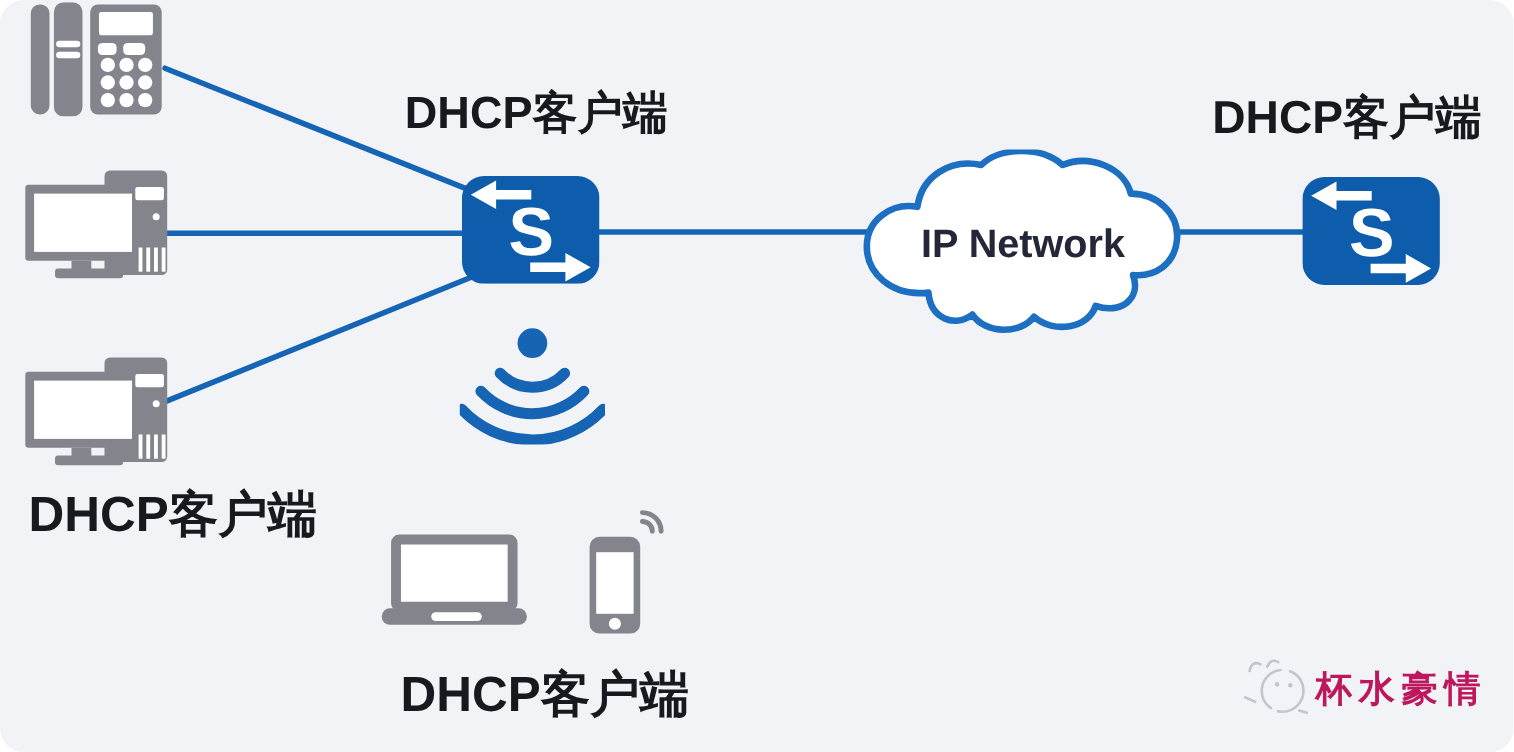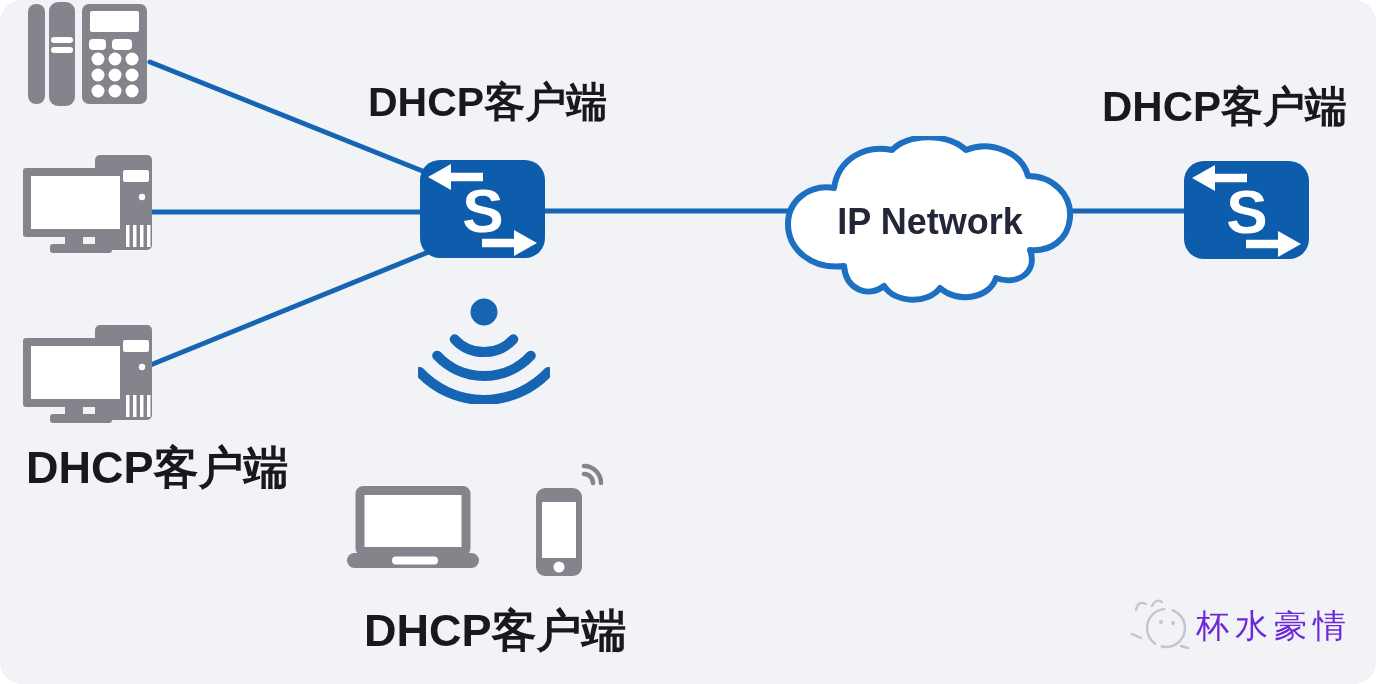--- a/index.html
+++ b/index.html
@@ -8,21 +8,21 @@
     background:#ffffff; overflow:hidden;
     font-family:"Liberation Sans","DejaVu Sans",sans-serif;
   }
   .panel { position:absolute; inset:0; background:#f2f3f7; border-radius:22px; }
   .abs { position:absolute; }
   .label {
     position:absolute; color:#18181f; font-weight:600;
     white-space:nowrap; line-height:1.1; letter-spacing:0;
   }
   .watermark-text {
-    position:absolute; color:#6d28d9; font-weight:400;
+    position:absolute; color:#be185d; font-weight:700;
     letter-spacing:6px; white-space:nowrap;
   }
   svg { display:block; }
 </style>
 </head>
 <body>
 
 <div id="canvas">
   <div class="panel"></div>
 

